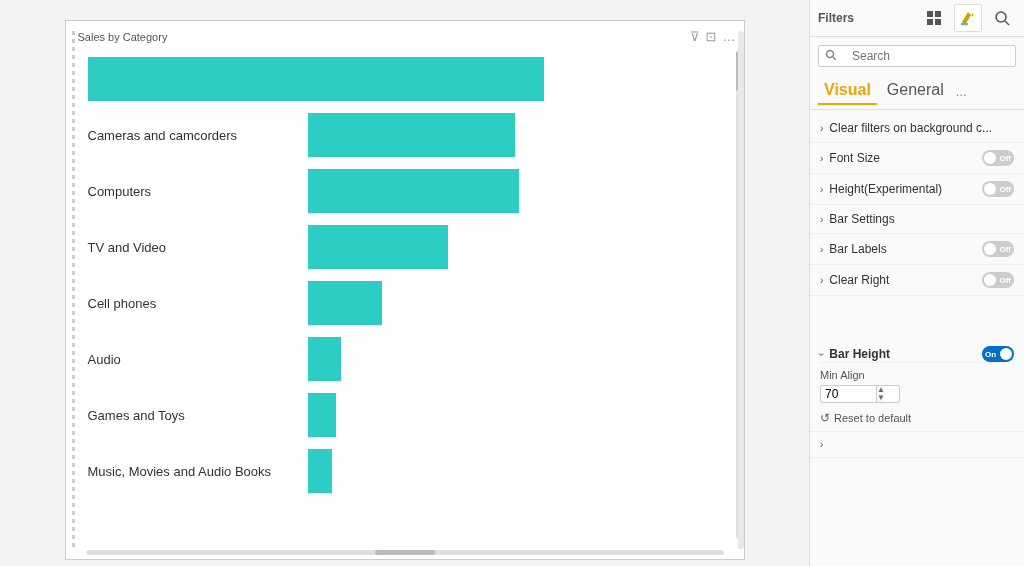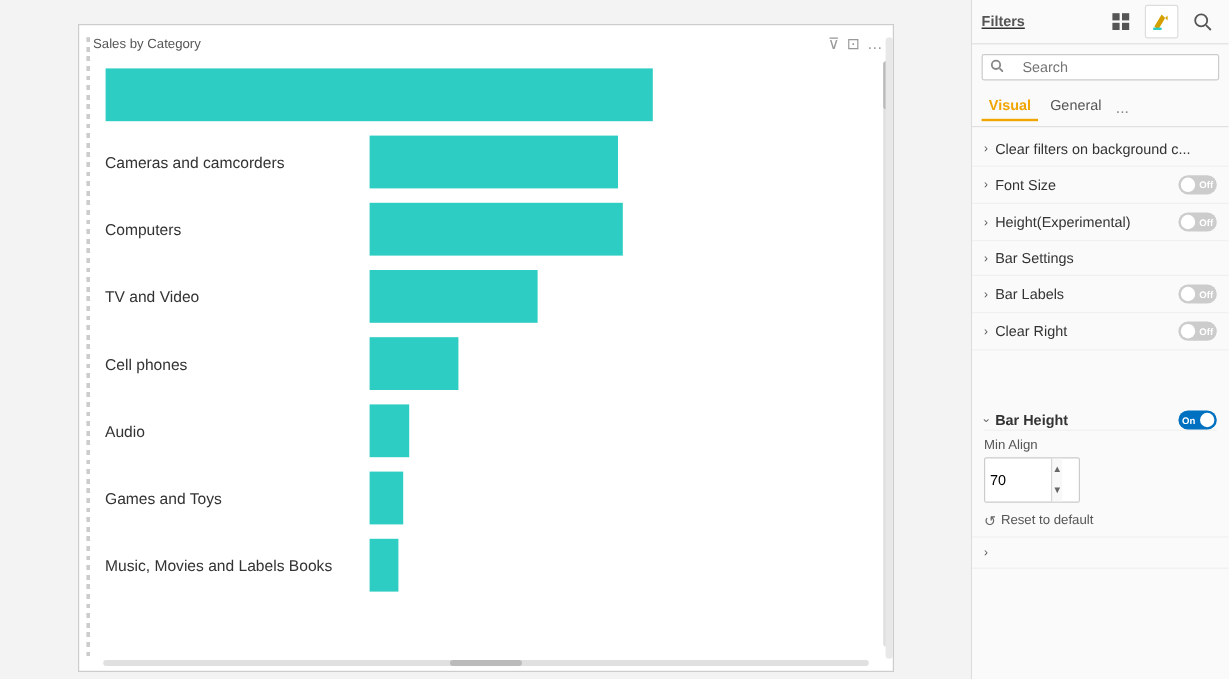--- a/index.html
+++ b/index.html
@@ -104,21 +104,20 @@
       overflow-y: auto;
       overflow-x: hidden;
     }
 
     .panel-tabs-row {
       display: flex;
       align-items: center;
       padding: 4px 8px;
       border-bottom: 1px solid #e0e0e0;
       gap: 6px;
-      text-decoration: underline;
     }
 
     .panel-tab-icon {
       width: 28px;
       height: 28px;
       display: flex;
       align-items: center;
       justify-content: center;
       font-size: 16px;
       cursor: pointer;
@@ -163,21 +162,21 @@
 
     .tab-row {
       display: flex;
       align-items: center;
       padding: 4px 8px;
       border-bottom: 1px solid #e0e0e0;
       gap: 4px;
     }
 
     .tab-btn {
-      font-size: 12px;
+      font-size: 16px;
       color: #555;
       padding: 4px 6px;
       cursor: pointer;
       border: none;
       background: transparent;
       border-bottom: 2px solid transparent;
       text-align: center;
     }
 
     .tab-btn.active {
@@ -293,21 +292,21 @@
       margin-bottom: 4px;
     }
 
     .number-input-row {
       display: flex;
       align-items: center;
       border: 1px solid #ccc;
       border-radius: 2px;
       background: #fff;
       width: 80px;
-      height: 38px;
+      height: 18px;
       overflow: hidden;
     }
 
     .number-input-row input {
       border: none;
       outline: none;
       font-size: 12px;
       width: 55px;
       padding: 0 4px;
       background: transparent;
@@ -444,21 +443,21 @@
             <div class="bar-fill" style="width: 8%; background: rgb(46, 205, 196);"></div>
           </div>
         </div>
         <div class="bar-row">
           <div class="bar-label">Games and Toys</div>
           <div class="bar-track">
             <div class="bar-fill" style="width: 7%; background: rgb(46, 205, 196);"></div>
           </div>
         </div>
         <div class="bar-row">
-          <div class="bar-label">Music, Movies and Labels Books</div>
+          <div class="bar-label">Music, Movies and Audio Books</div>
           <div class="bar-track">
             <div class="bar-fill" style="width: 6%; background: rgb(46, 205, 196);"></div>
           </div>
         </div>
       </div>
 
     <div class="chart-right-scrollbar">
       <div class="chart-right-scrollbar-thumb"></div>
     </div>
     <div class="chart-bottom-scrollbar">

